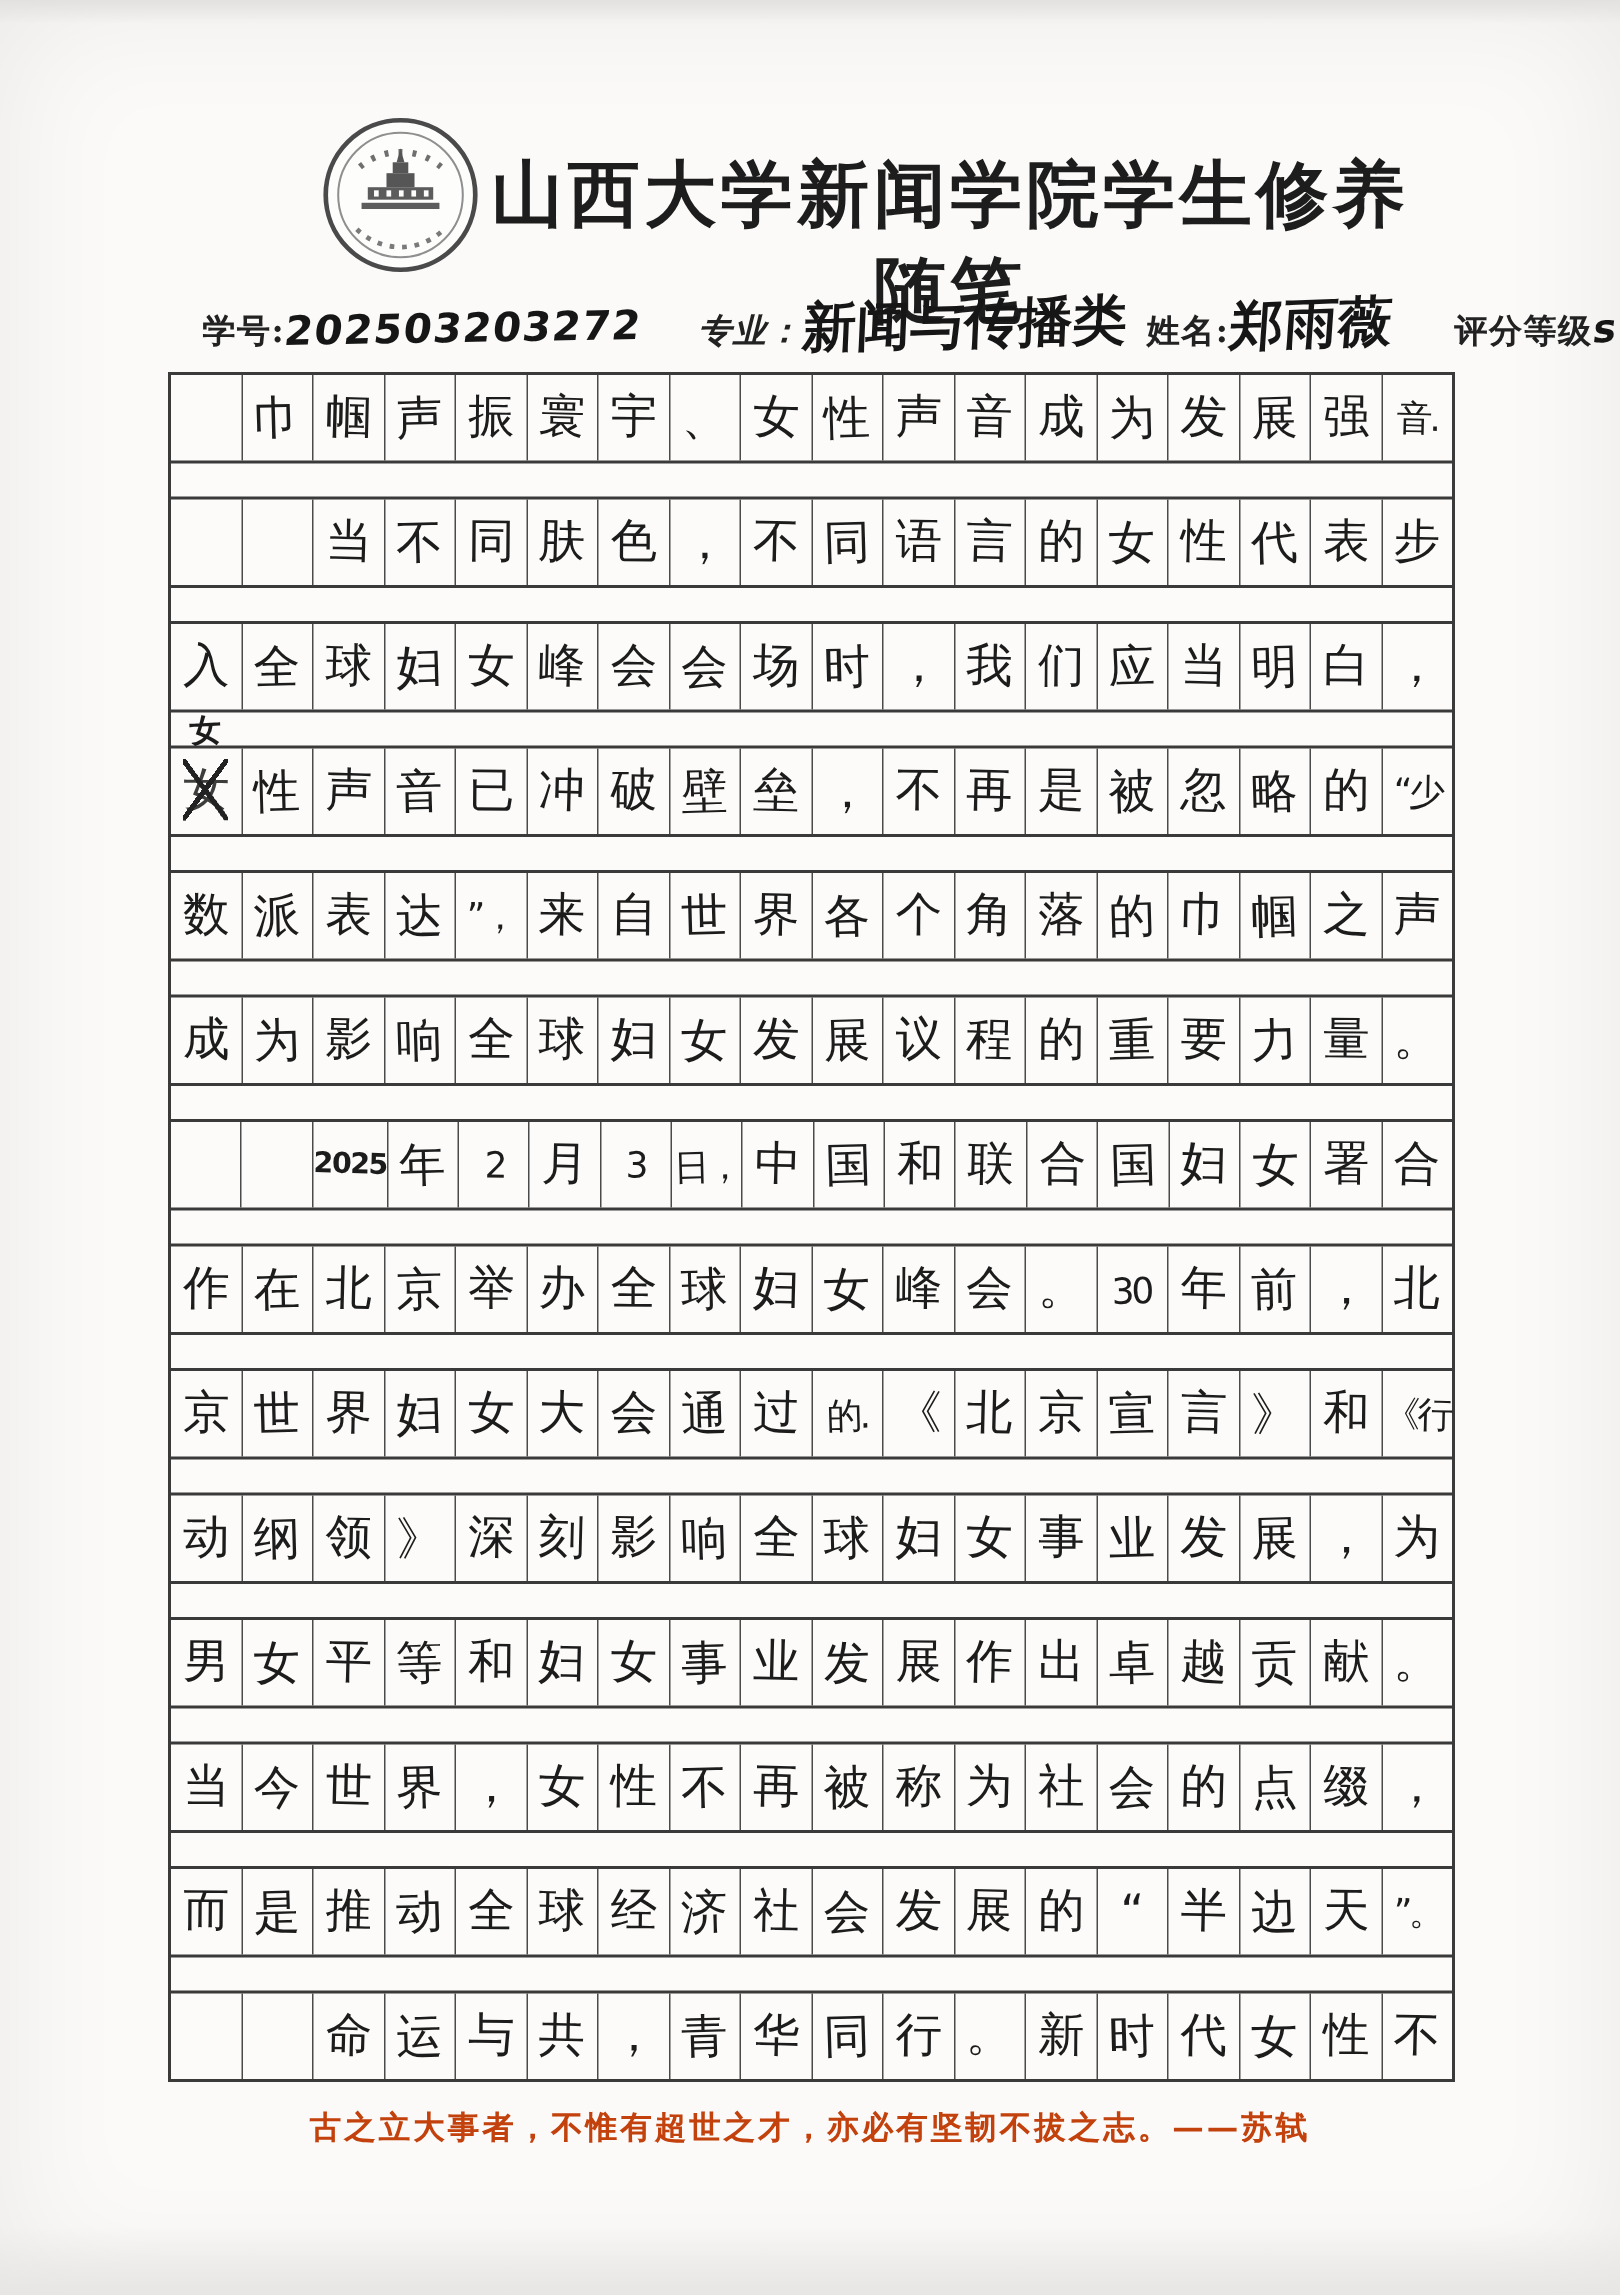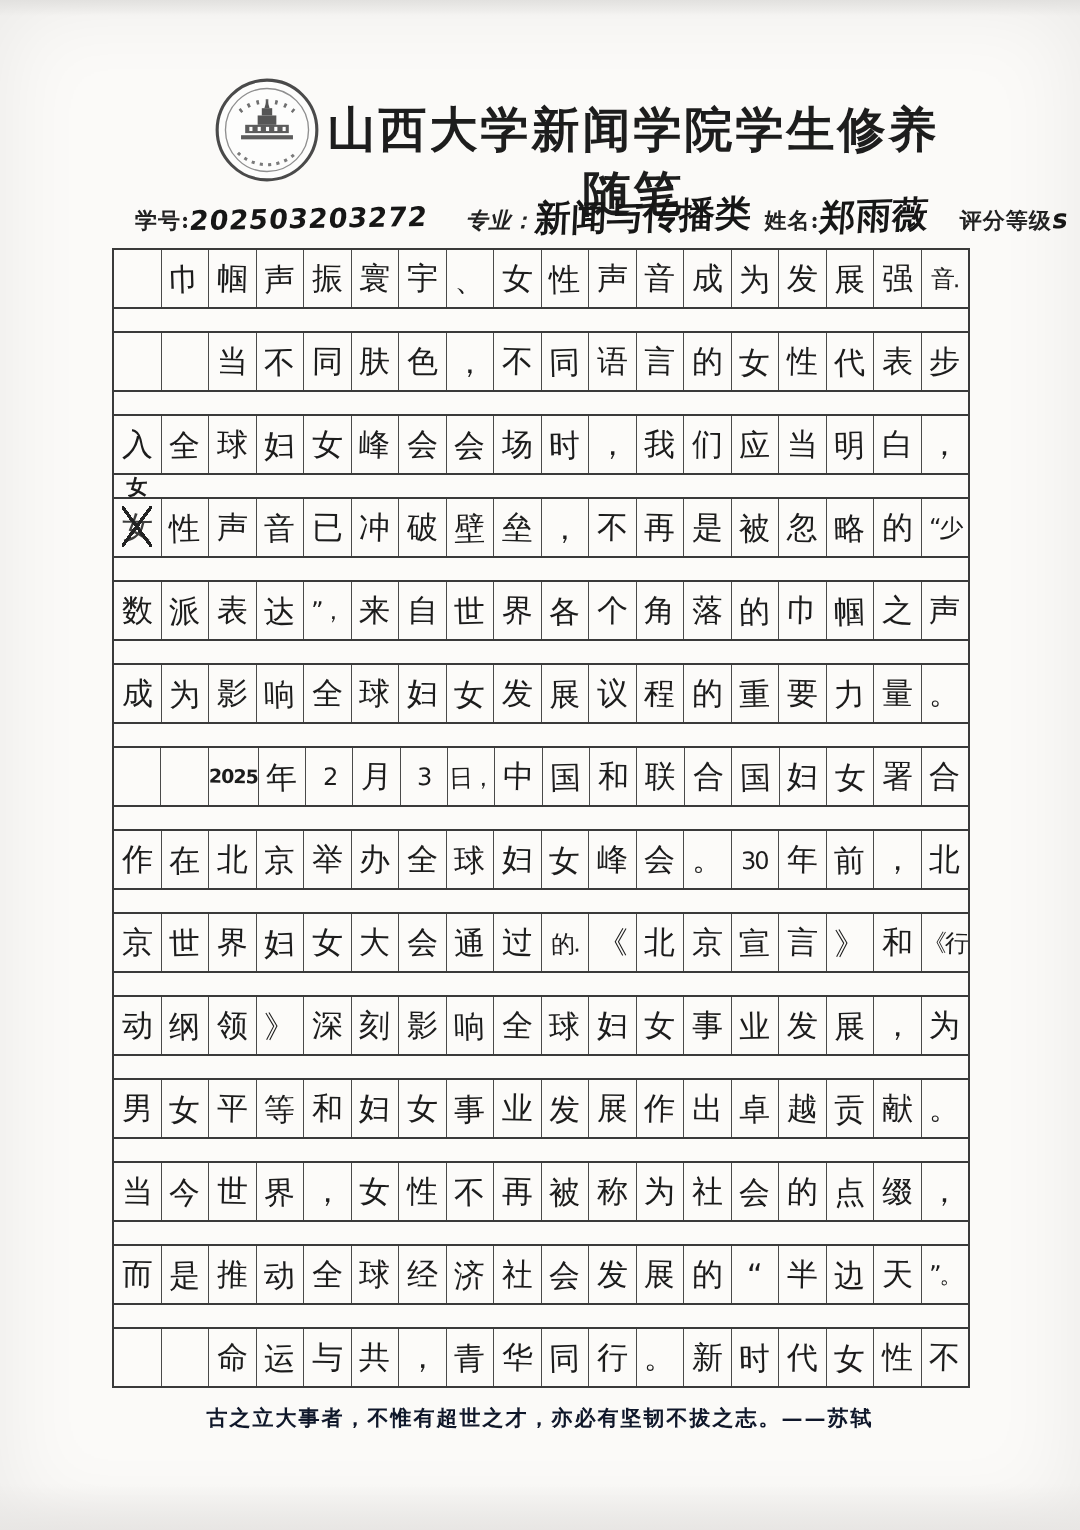--- a/index.html
+++ b/index.html
@@ -43,21 +43,21 @@
   }
   .info-label {
     font-family:"DejaVu Serif","Liberation Serif",serif;
     font-weight:700; font-size:22px; color:#222; letter-spacing:1px;
   }
   .hand { color:#161616; font-weight:600; display:inline-block; }
   .hand-id   { font-size:27px; transform:skewX(-8deg) rotate(-1deg); letter-spacing:1px; }
   .hand-major{ font-size:36px; transform:skewX(-4deg) rotate(-1.5deg); margin-top:-8px; }
   .hand-name { font-size:36px; transform:skewX(-6deg) rotate(-2deg); }
   .hand-grade{ font-size:26px; font-style:italic; transform:rotate(-4deg); }
-  .gap-a { margin-left:38px;font-style:italic; } .gap-b { margin-left:14px; } .gap-c { margin-left:32px; }
+  .gap-a { margin-left:38px;font-style:italic; } .gap-b { margin-left:14px; } .gap-c { margin-left:42px; }
 
   
   .essay-grid {
     position:absolute; left:112px; top:248px; width:858px;
     border:2px solid #3a3a3a; border-bottom:none;
     background:#fcfbf9;
   }
   .cells-row {
     display:flex; height:59px; border-bottom:2px solid #3a3a3a;
   }
@@ -88,21 +88,21 @@
   .insert-above {
     position:absolute; top:-26px; left:50%; transform:translateX(-50%) rotate(-3deg);
     font-size:21px; font-weight:600; color:#1c1c1c; z-index:3;
   }
 
   
   .footer-quote {
     position:absolute; left:0; top:1404px; width:1080px;
     text-align:center;
     font-family:"DejaVu Serif","Liberation Serif",serif;
-    font-weight:600; font-size:21px; letter-spacing:2px; color:#0f172a;
+    font-weight:600; font-size:21px; letter-spacing:2px; color:#c2410c;
   }
 </style>
 </head>
 <body>
 
 <div class="page">
 
   <div class="seal">
     <svg viewBox="0 0 104 104" width="108" height="108" aria-hidden="true">
       <circle cx="52" cy="52" r="48" fill="#fdfdfc" stroke="#4a4a4a" stroke-width="3"></circle>

